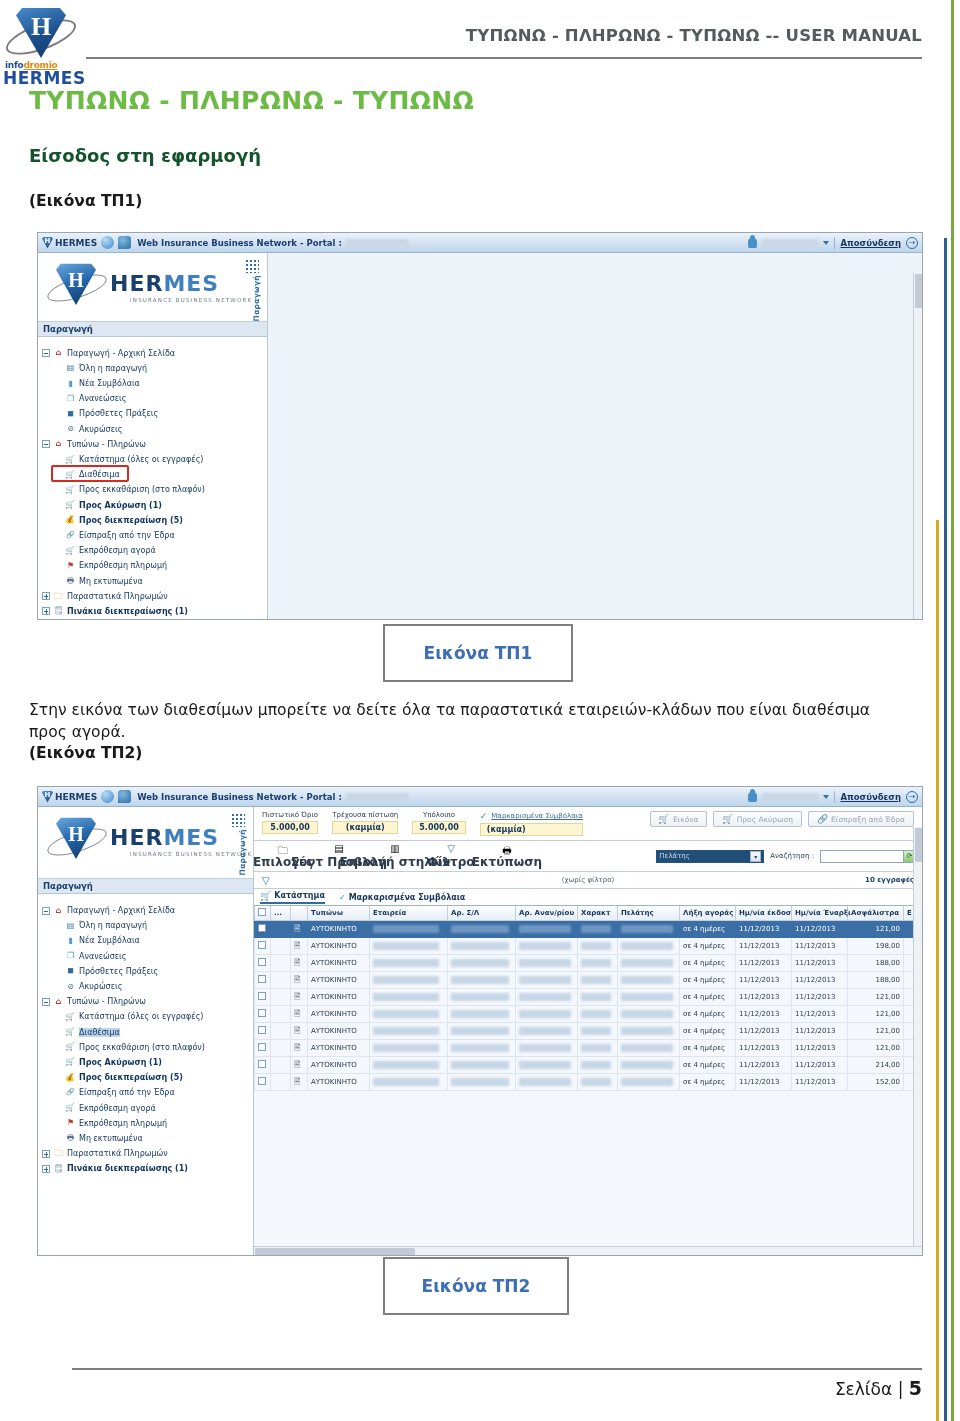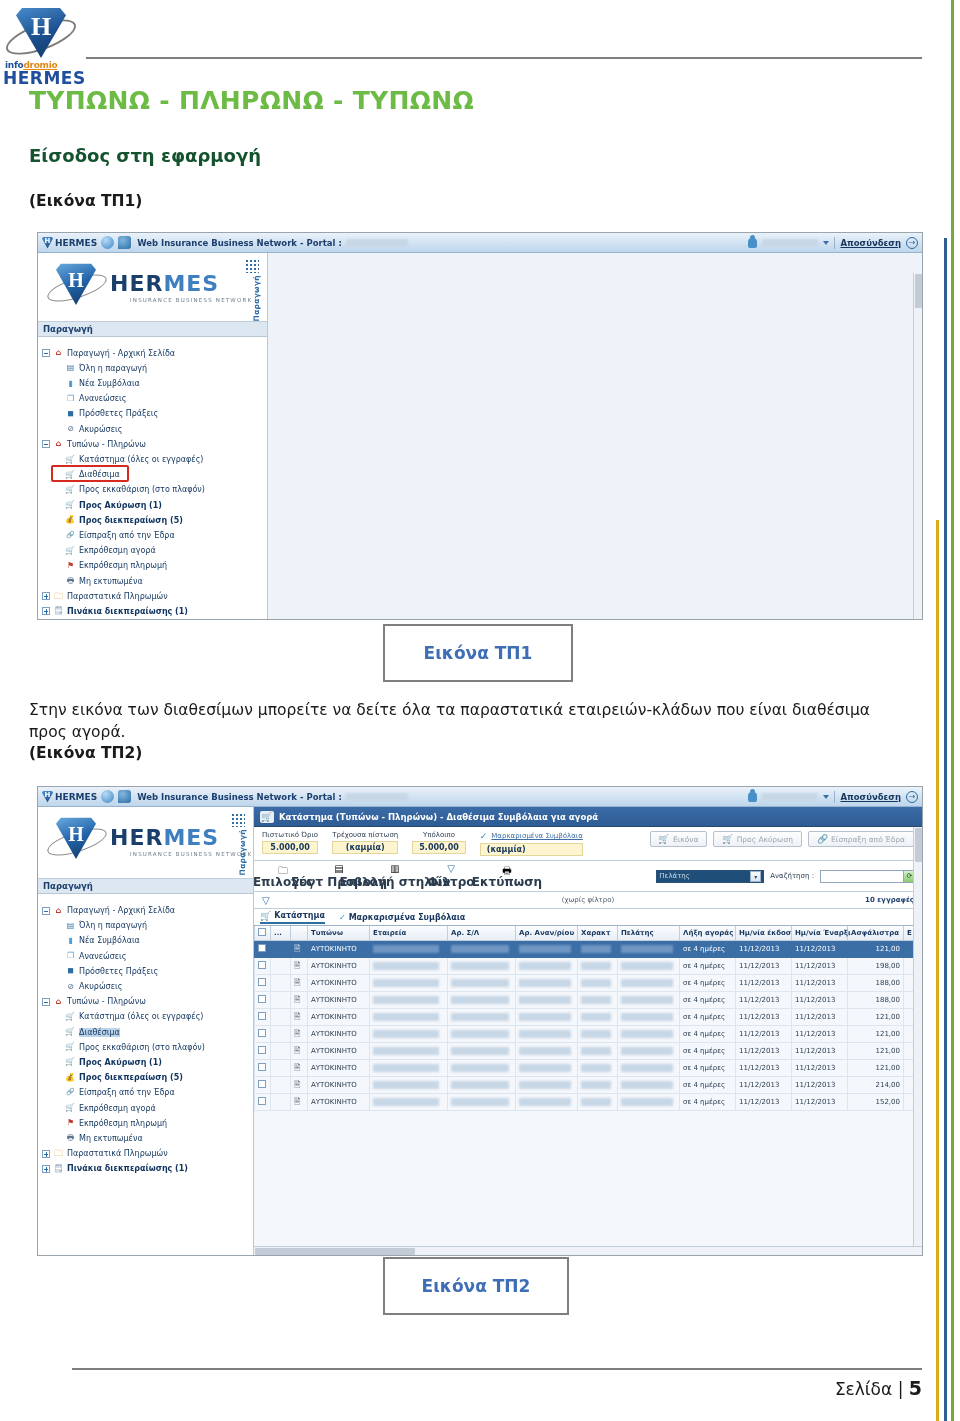--- a/index.html
+++ b/index.html
@@ -251,20 +251,21 @@
 <div class="edge-yellow"></div>
 
 <div class="page-header">
   <div class="brand-logo">
     <div class="orbit"></div>
     <div class="shield"></div>
     <div class="shield-h">H</div>
     <div class="brand-info"><span class="i1">info</span><span class="i2">dromio</span></div>
     <div class="brand-hermes">HERMES</div>
   </div>
+  <div class="header-title">ΤΥΠΩΝΩ - ΠΛΗΡΩΝΩ - ΤΥΠΩΝΩ -- USER MANUAL</div>
   <div class="header-rule"></div>
 </div>
 
 <div class="doc-title">ΤΥΠΩΝΩ - ΠΛΗΡΩΝΩ - ΤΥΠΩΝΩ</div>
 <div class="sec-head">Είσοδος στη εφαρμογή</div>
 <div class="para-1">
   <br>
   <span class="b">(Εικόνα ΤΠ1)</span>
 </div>
 
@@ -531,24 +532,20 @@
           <div class="tnode bold plus">
             <span class="exp"></span>
             <span class="ico ico-board"></span>
             <span class="lbl">Πινάκια διεκπεραίωσης (1)</span>
           </div>
         </div>
     </div>
 
     <div class="content-col">
 
-      <div class="panel-title">
-        <span class="pt-cart"></span>
-        <span>Κατάστημα (Τυπώνω - Πληρώνω) - Διαθέσιμα Συμβόλαια για αγορά</span>
-      </div>
 
       <div class="credit-bar">
         <div class="cb-field">
           <div class="cb-lbl">Πιστωτικό Όριο</div>
           <div class="cb-val">5.000,00</div>
         </div>
         <div class="cb-field">
           <div class="cb-lbl">Τρέχουσα πίστωση</div>
           <div class="cb-val">(καμμία)</div>
         </div>

